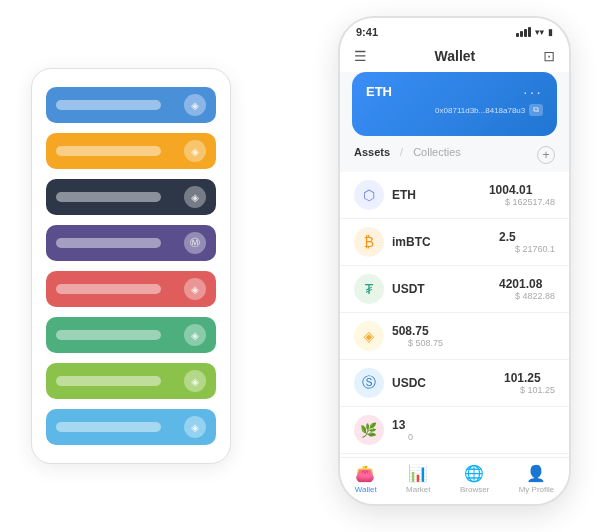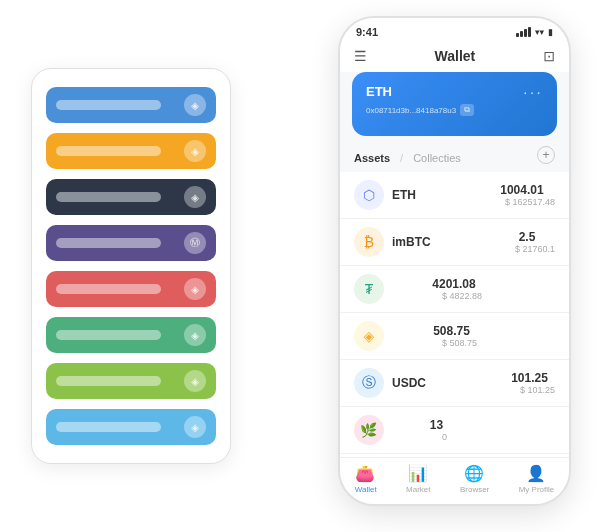--- a/index.html
+++ b/index.html
@@ -181,20 +181,21 @@
       color: rgba(255,255,255,0.8);
     }
 
     .eth-card-address {
       font-size: 8px;
       color: rgba(255,255,255,0.75);
       margin-bottom: 8px;
       display: flex;
       align-items: center;
       gap: 4px;
+      justify-content: flex-end;
     }
 
     .eth-card-copy {
       font-size: 8px;
       background: rgba(255,255,255,0.25);
       padding: 1px 4px;
       border-radius: 3px;
     }
 
     .eth-card-amount {
@@ -205,21 +206,21 @@
 
     .eth-card-symbol {
       font-size: 11px;
       margin-right: 3px;
     }
 
     
     .assets-header {
       display: flex;
       justify-content: space-between;
-      align-items: flex-end;
+      align-items: flex-start;
       padding: 0 14px 8px;
       background: #f7f8fa;
     }
 
     .assets-tabs {
       display: flex;
       gap: 10px;
       align-items: center;
     }
 
@@ -279,22 +280,21 @@
     }
 
     .asset-name {
       flex: 1;
       font-size: 12px;
       font-weight: 600;
       color: #333;
     }
 
     .asset-values {
-      text-align: center;
-      margin-left: 34px;
+      text-align: left;
     }
 
     .asset-amount {
       font-size: 12px;
       font-weight: 600;
       color: #333;
     }
 
     .asset-usd {
       font-size: 9px;
@@ -434,20 +434,21 @@
         <div class="asset-item">
           <div class="asset-icon" style="background: rgb(255, 243, 224); color: rgb(247, 147, 26); font-size: 14px;">₿</div>
           <span class="asset-name">imBTC</span>
           <div class="asset-values">
             <div class="asset-amount">2.5</div>
             <div class="asset-usd">$ 21760.1</div>
           </div>
         </div>
         <div class="asset-item">
           <div class="asset-icon" style="background: rgb(232, 245, 233); color: rgb(38, 161, 123); font-size: 14px;">₮</div>
+          <span class="asset-name">USDT</span>
           <div class="asset-values">
             <div class="asset-amount">4201.08</div>
             <div class="asset-usd">$ 4822.88</div>
           </div>
         </div>
         <div class="asset-item">
           <div class="asset-icon" style="background: rgb(255, 248, 225); color: rgb(245, 172, 55); font-size: 14px;">◈</div>
           <div class="asset-values">
             <div class="asset-amount">508.75</div>
             <div class="asset-usd">$ 508.75</div>

